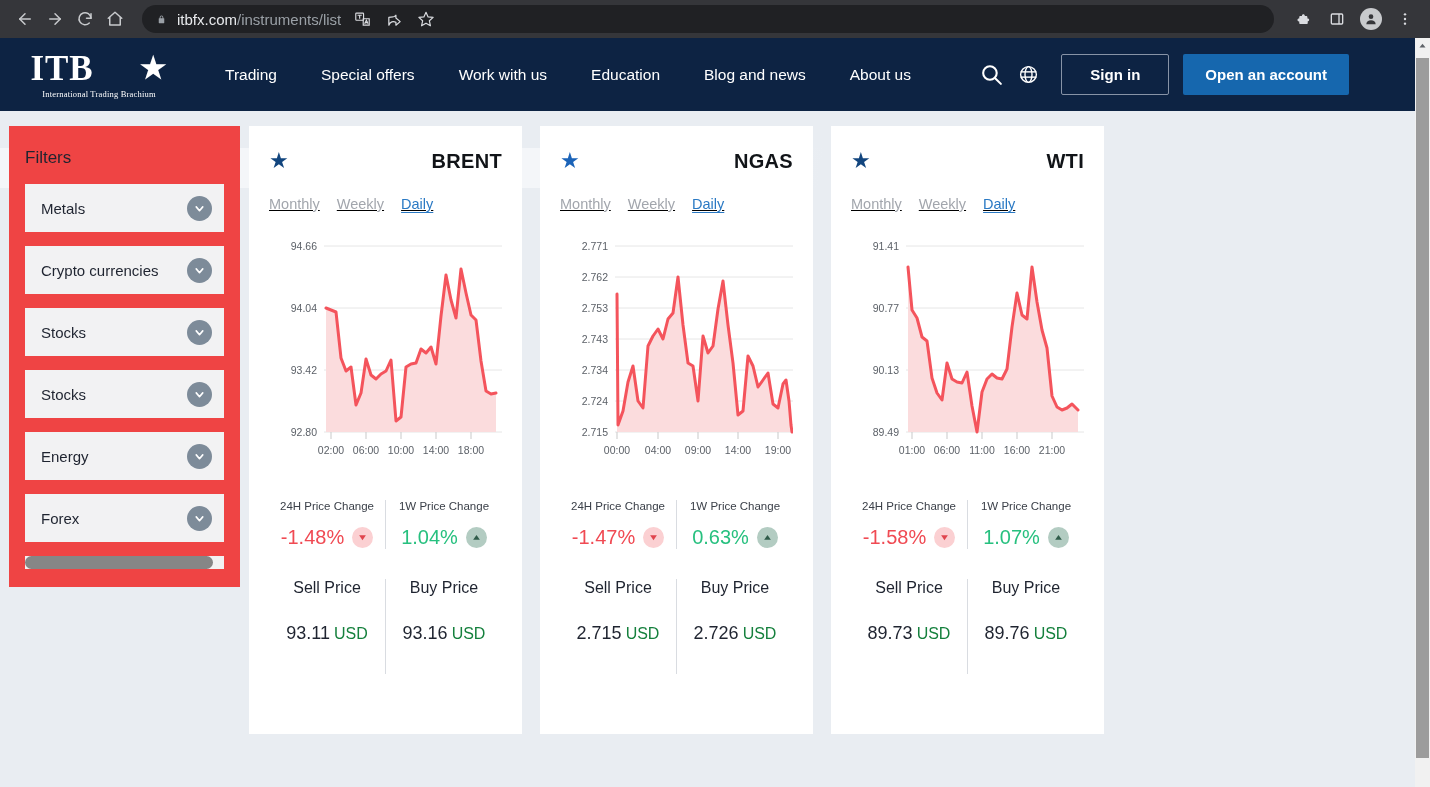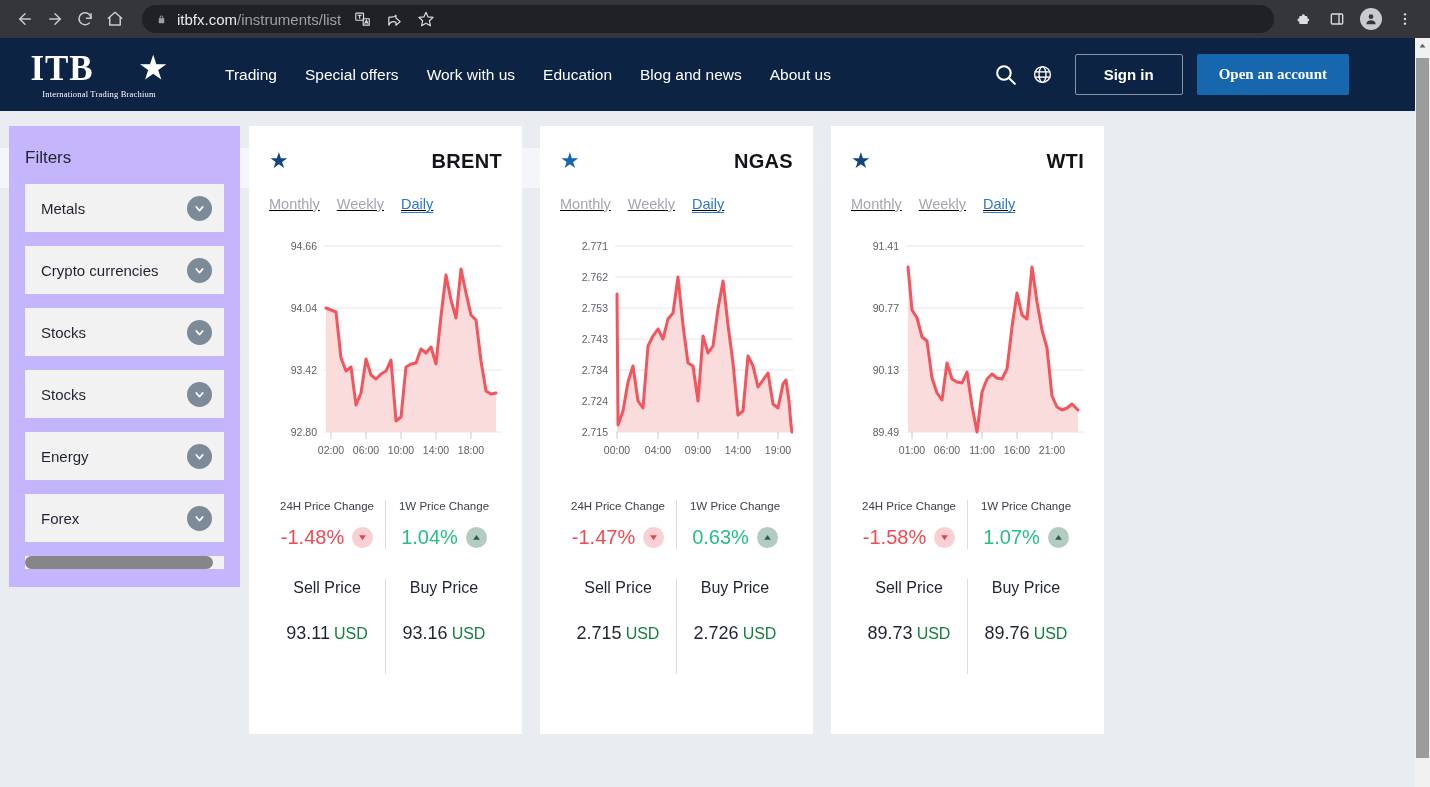--- a/index.html
+++ b/index.html
@@ -57,41 +57,41 @@
   .logo { display: flex; flex-direction: column; align-items: center; width: 118px; }
   .logo-main {
     font-family: "Liberation Serif", serif; font-size: 35px; font-weight: 700;
     color: #ffffff; letter-spacing: 1px; line-height: 1; display: flex; align-items: center; gap: 44px;
   }
   .logo-star { font-size: 30px; margin-left: 2px; color: #ffffff; line-height: 1; }
   .logo-sub {
     font-family: "Liberation Serif", serif; font-size: 8.5px; color: #ffffff;
     margin-top: 3px; letter-spacing: .2px; white-space: nowrap;
   }
-  .main-nav { display: flex; align-items: center; gap: 28px; margin-left: 67px; }
+  .main-nav { display: flex; align-items: center; gap: 44px; margin-left: 67px; }
   .nav-link { font-size: 15.5px; color: #ffffff; white-space: nowrap; cursor: pointer; }
   .header-right { margin-left: auto; display: flex; align-items: center; gap: 14px; }
   .hdr-icon { color: #ffffff; display: flex; align-items: center; justify-content: center; cursor: pointer; }
   .btn-signin {
     border: 1px solid #8793a6; border-radius: 2px; color: #ffffff; background: transparent;
     font-size: 15px; font-weight: 700; padding: 11px 28px; cursor: pointer;
     font-family: "Liberation Sans", sans-serif; margin-left: 8px;
   }
   .btn-open {
     border: none; border-radius: 2px; color: #ffffff; background: #1667ae;
     font-size: 15px; font-weight: 700; padding: 12px 22px; cursor: pointer;
-    font-family: Liberation Serif, serif;
+    font-family: Liberation Sans, sans-serif;
   }
 
   
   .content { position: relative; display: flex; padding: 15px 0 0 9px; gap: 0; }
 
   
   .filters-panel {
-    width: 231px; background: #c4b5fd; padding: 22px 16px 18px 16px;
+    width: 231px; background: #ef4444; padding: 22px 16px 18px 16px;
     flex: 0 0 auto; align-self: flex-start;
   }
   .filters-title { font-size: 17px; color: #1f2430; font-weight: 400; margin-bottom: 16px; }
   .filter-row {
     height: 48px; background: #f2f2f3; display: flex; align-items: center;
     justify-content: space-between; padding: 0 12px 0 16px; margin-bottom: 14px; cursor: pointer;
   }
   .filter-label { font-size: 15px; color: #1f2430; }
   .chev-circle {
     width: 25px; height: 25px; border-radius: 50%; background: #7d8b99;

